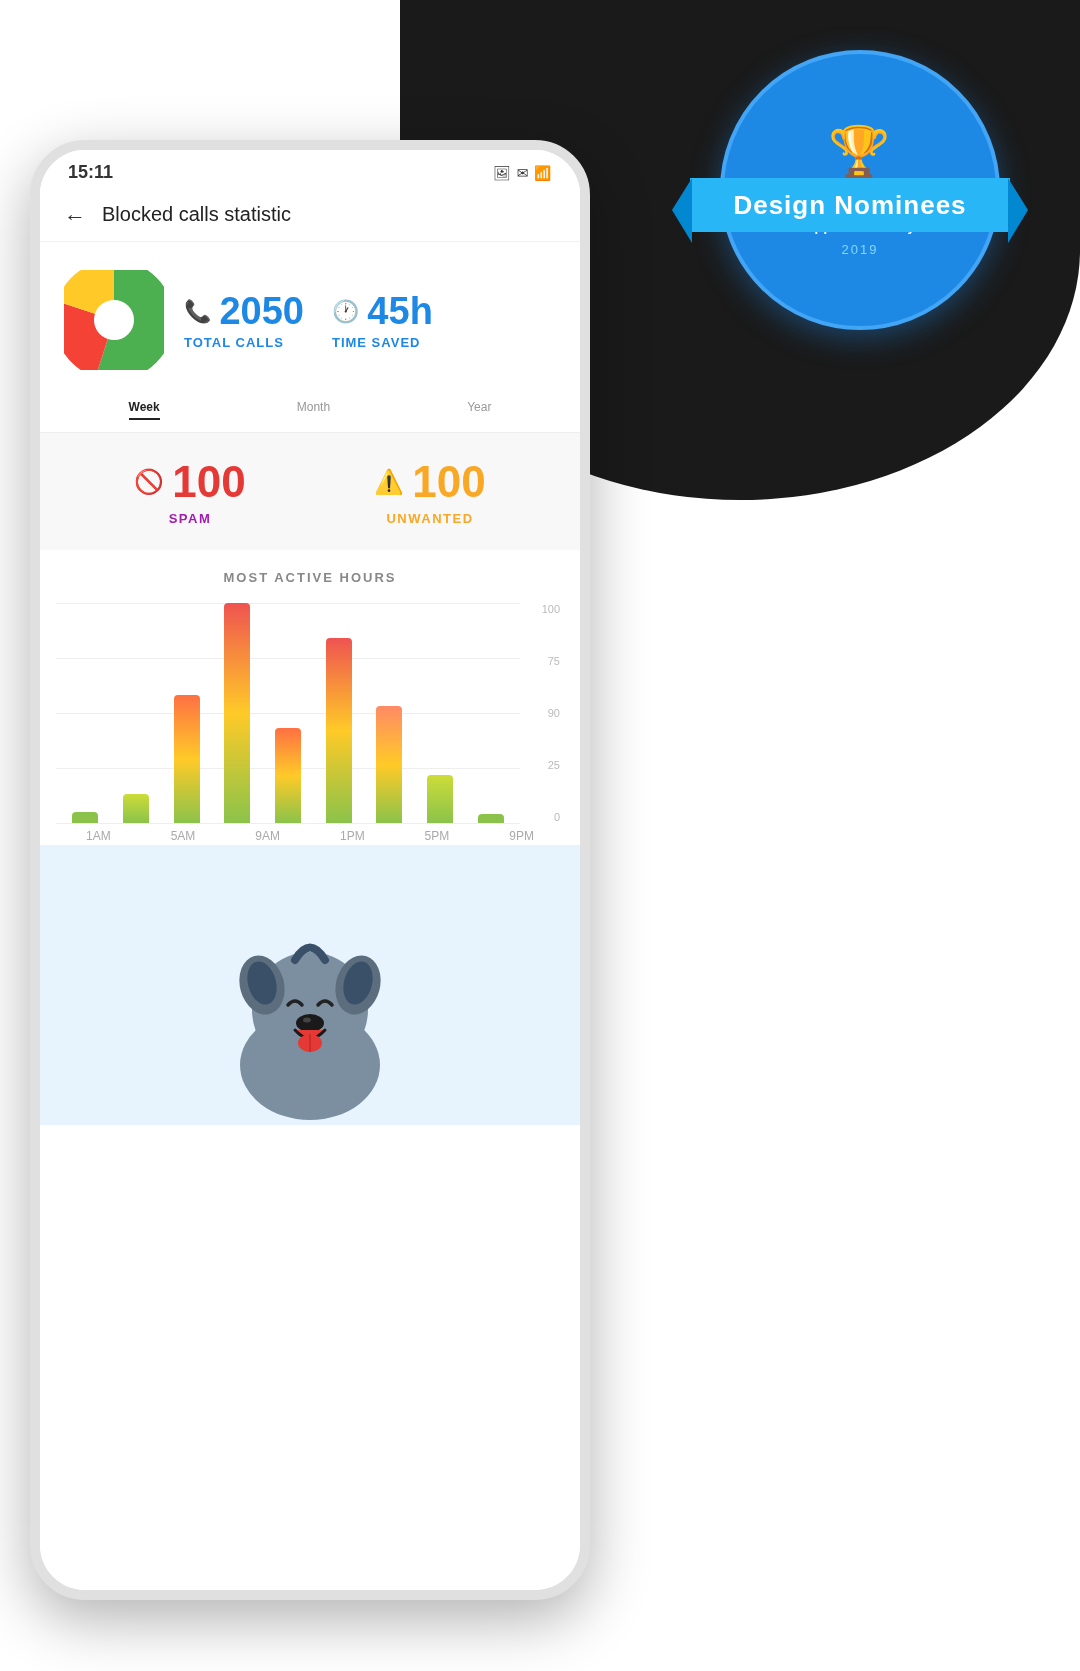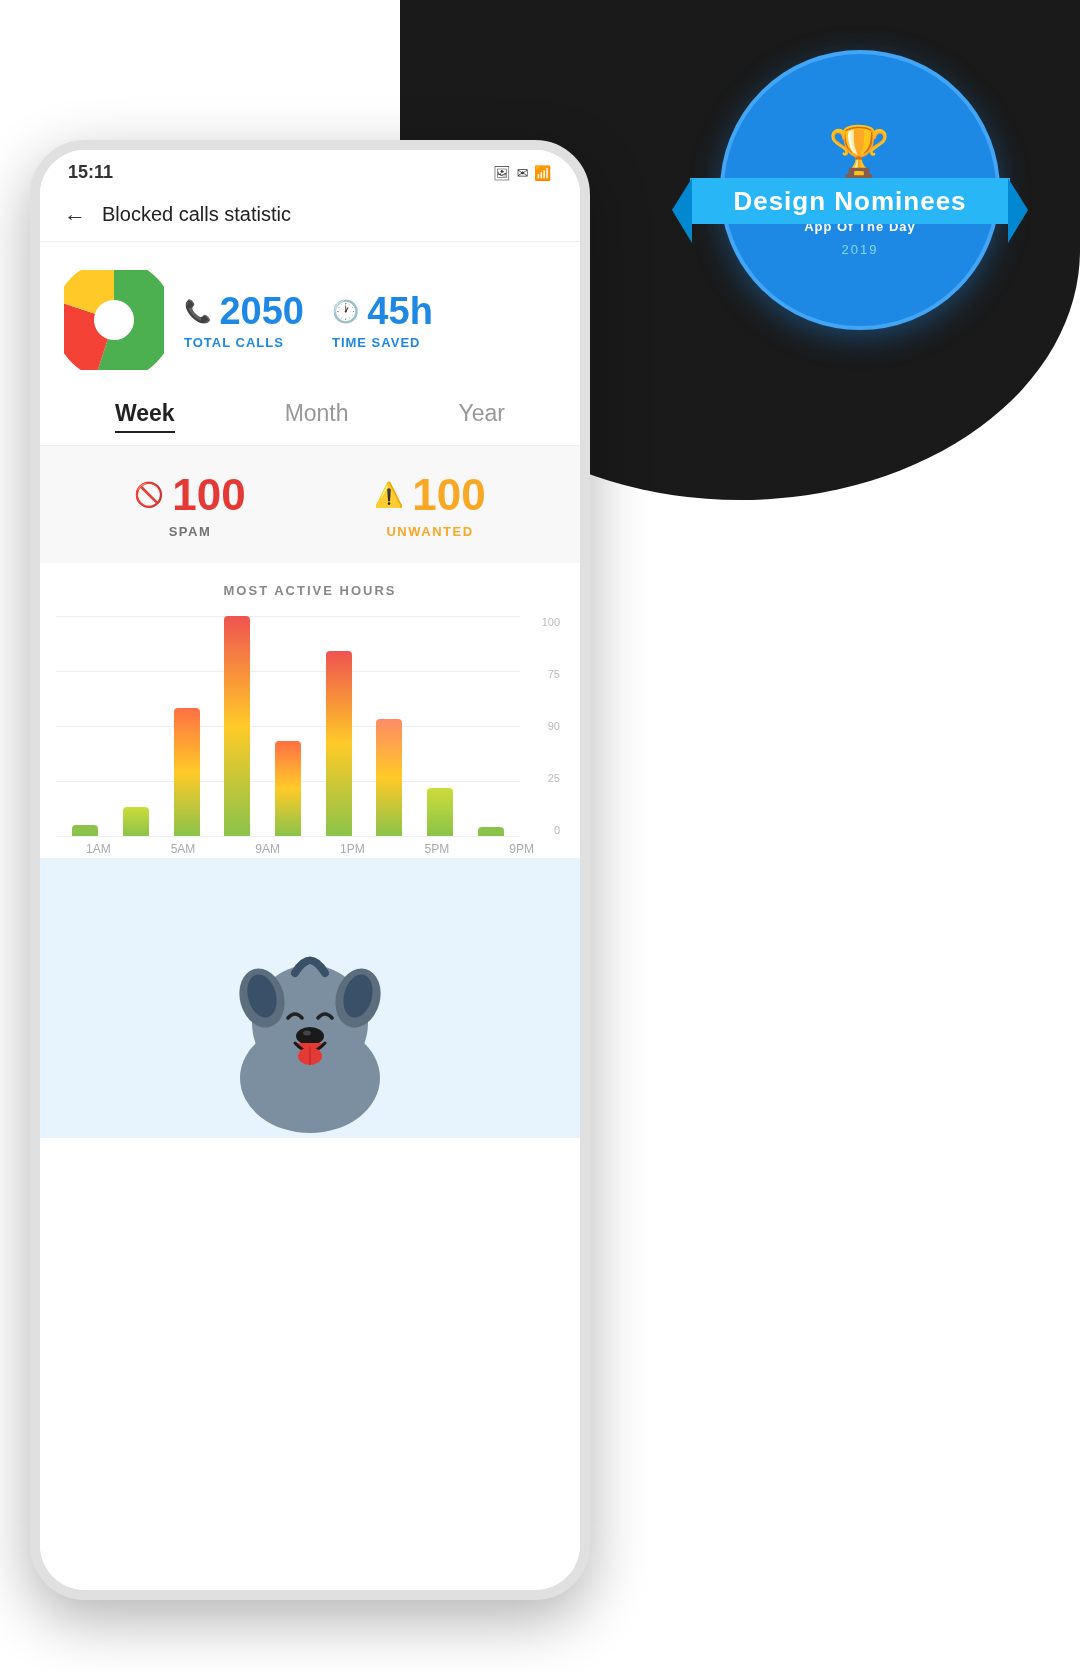--- a/index.html
+++ b/index.html
@@ -159,21 +159,21 @@
     
     .tabs-row {
       display: flex;
       justify-content: space-around;
       padding: 10px 20px 12px;
       background: #fff;
       border-bottom: 1px solid #eee;
     }
 
     .tab-item {
-      font-size: 23px;
+      font-size: 12px;
       color: #999;
       cursor: pointer;
       padding-bottom: 4px;
     }
 
     .tab-item.active {
       color: #222;
       font-weight: 600;
       border-bottom: 2px solid #222;
     }
@@ -215,21 +215,21 @@
     .call-stat-number.spam { color: #e53935; }
     .call-stat-number.unwanted { color: #f9a825; }
 
     .call-stat-label {
       font-size: 13px;
       font-weight: 700;
       letter-spacing: 1.5px;
       margin-top: 4px;
     }
 
-    .call-stat-label.spam { color: #737373; }
+    .call-stat-label.spam { color: #a21caf; }
     .call-stat-label.unwanted { color: #f9a825; }
 
     
     .chart-section {
       background: #fff;
       padding: 20px 16px 2px;
     }
 
     .chart-title {
       text-align: center;
@@ -328,21 +328,21 @@
       margin-top: 8px;
       letter-spacing: 2px;
     }
 
     
     .ribbon {
       position: absolute;
       top: 168px;
       left: -10px;
       width: 320px;
-      height: 46px;
+      height: 54px;
       background: #29B6F6;
       display: flex;
       align-items: center;
       justify-content: center;
       z-index: 11;
     }
 
     .ribbon::before {
       content: '';
       position: absolute;

